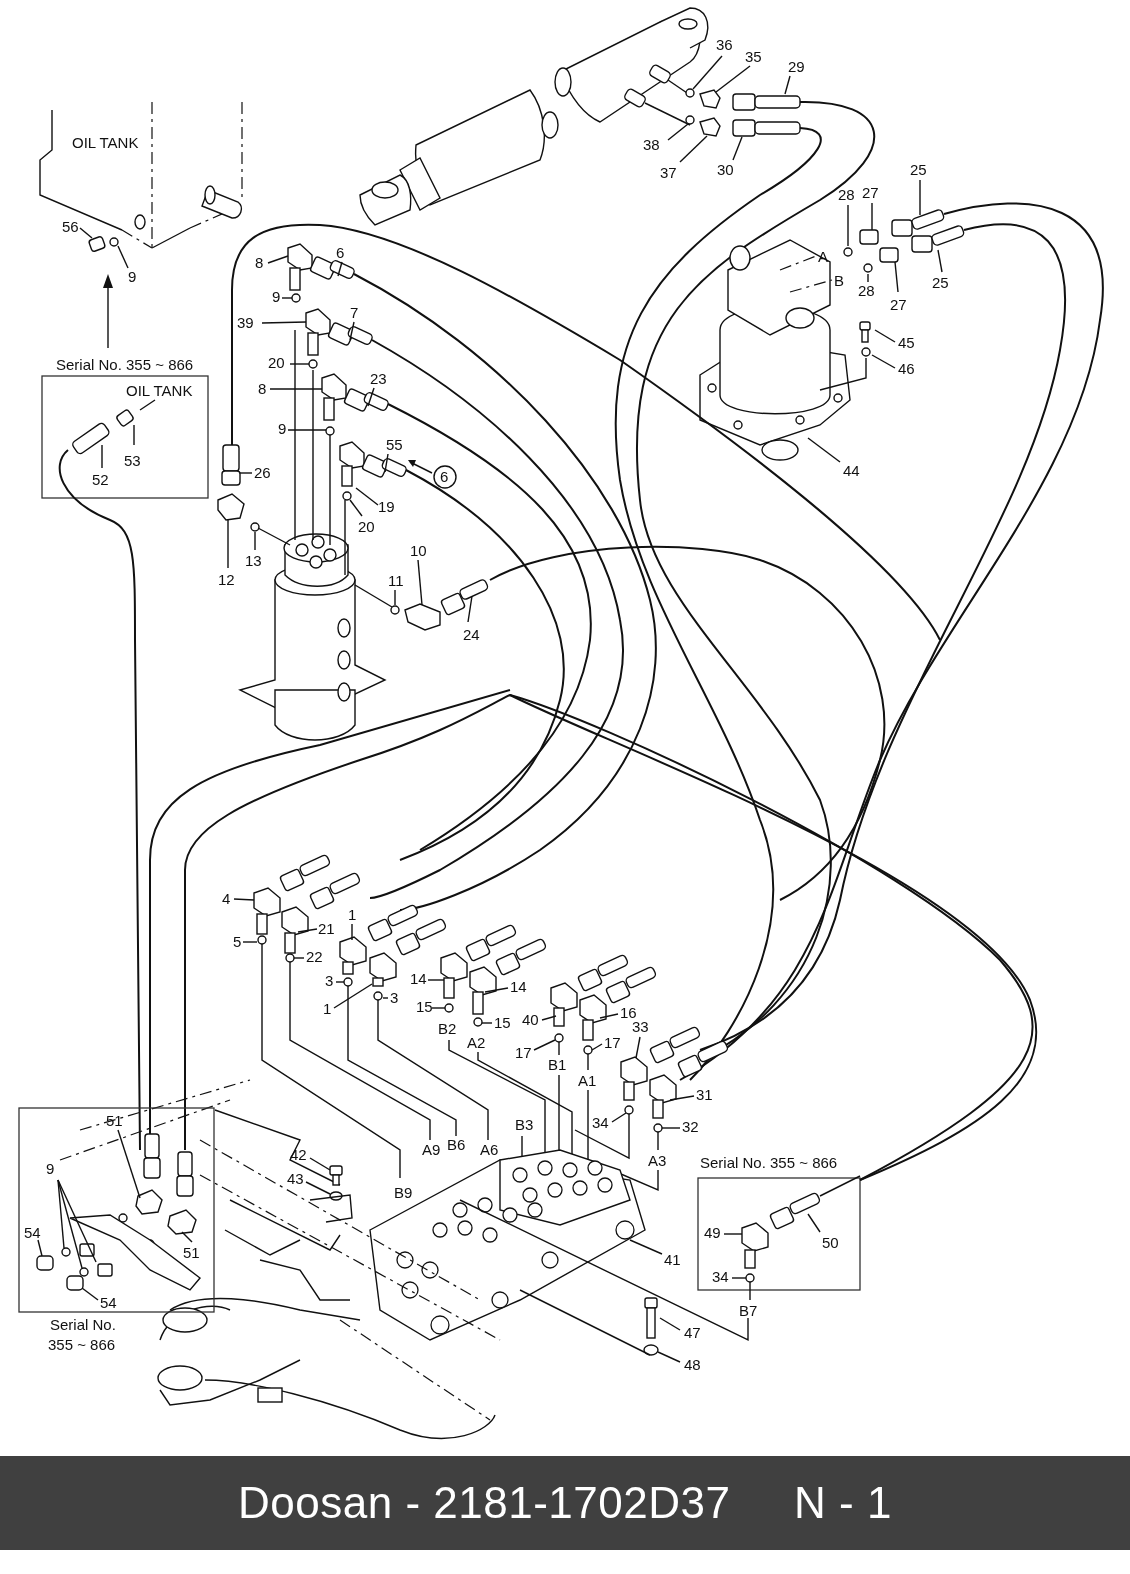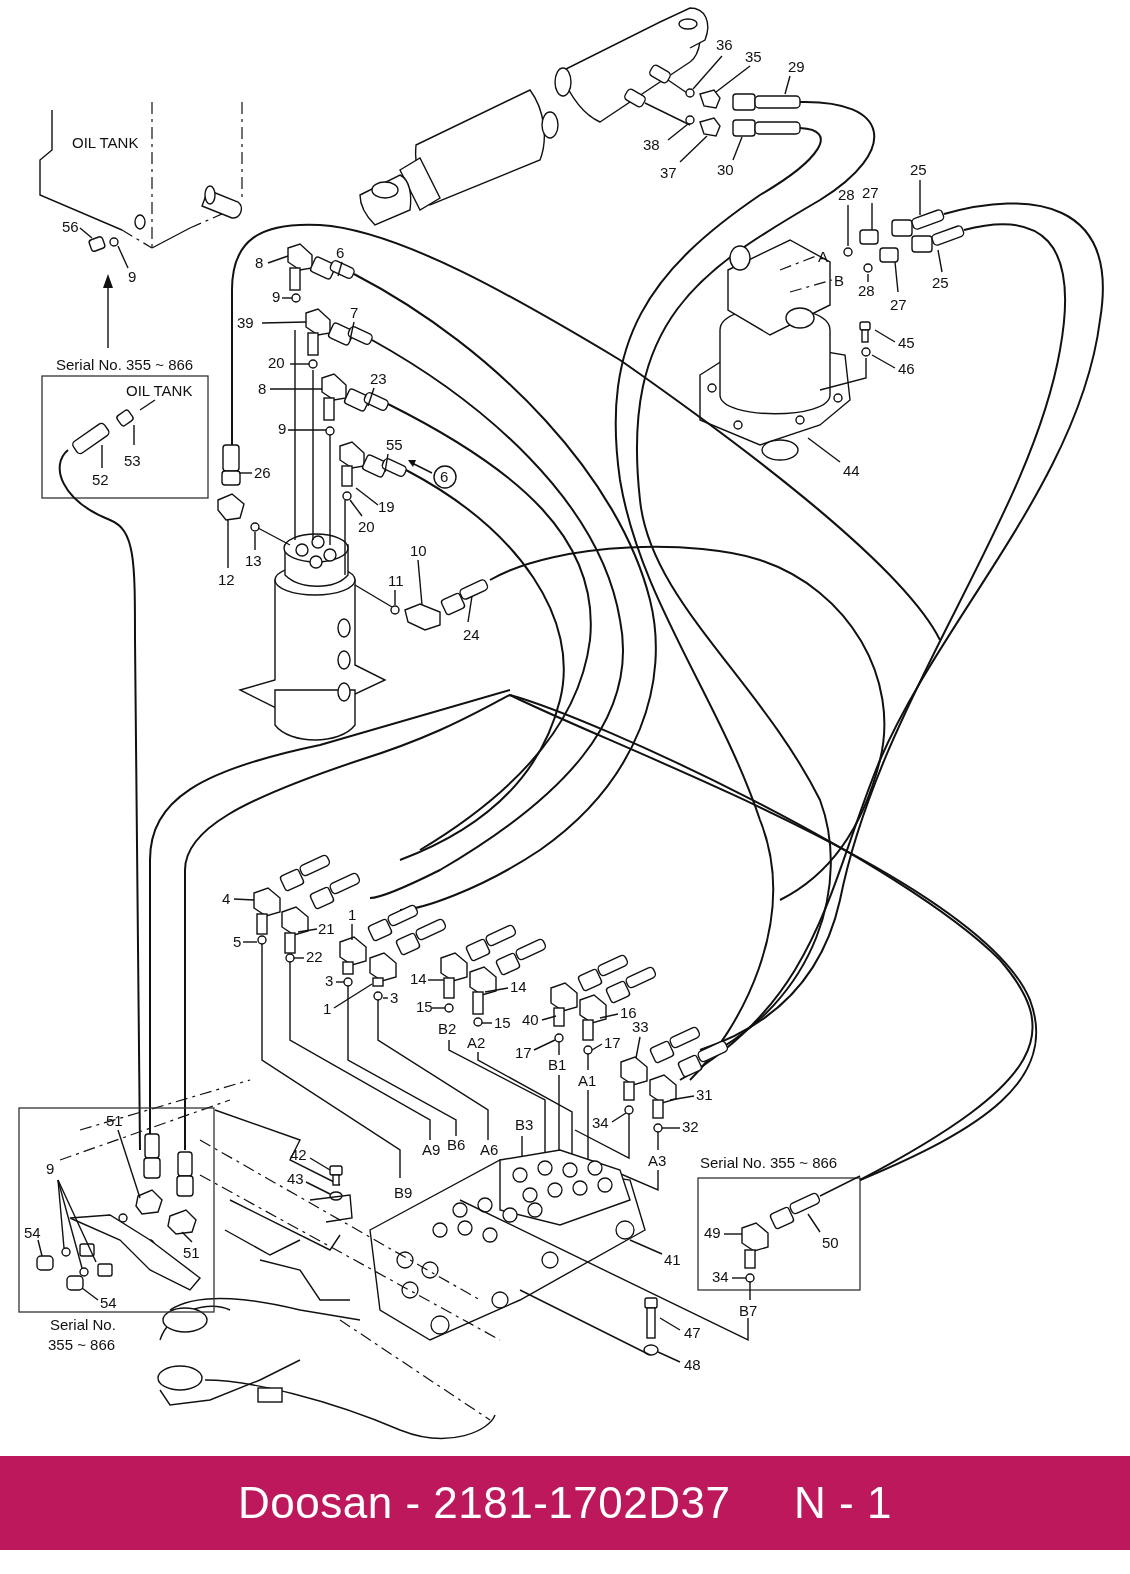--- a/index.html
+++ b/index.html
@@ -4,21 +4,21 @@
   <style>
     html, body { margin: 0; padding: 0; background: #ffffff; }
     body { width: 1130px; height: 1574px; position: relative; overflow: hidden; font-family: "Liberation Sans", sans-serif; }
     #diagram { position: absolute; left: 0; top: 0; width: 1130px; height: 1456px; }
     #diagram text { font-family: "Liberation Sans", sans-serif; font-size: 15px; fill: #111; }
     .ln { stroke: #111; stroke-width: 1.4; fill: none; }
     .hose { stroke: #111; stroke-width: 2; fill: none; }
     .dash { stroke: #111; stroke-width: 1.2; fill: none; stroke-dasharray: 12 5 3 5; }
     .part { stroke: #111; stroke-width: 1.4; fill: #fff; }
     .box { stroke: #333; stroke-width: 1.3; fill: none; }
-    #footer { position: absolute; left: 0; top: 1456px; width: 1130px; height: 94px; background: #be185d; display: flex; align-items: center; justify-content: center; }
+    #footer { position: absolute; left: 0; top: 1456px; width: 1130px; height: 94px; background: #404040; display: flex; align-items: center; justify-content: center; }
     #footer span { color: #ffffff; font-family: "Liberation Sans", sans-serif; font-size: 44px; letter-spacing: 0.5px; white-space: pre; }
   </style>
 </head>
 <body>
 
 <svg id="diagram" viewBox="0 0 1130 1456" xmlns="http://www.w3.org/2000/svg">
 
   <g>
     <path class="ln" d="M52 110 L52 150 L40 160 L40 195 L122 230"></path>
     <path class="dash" d="M122 230 L152 248"></path>

